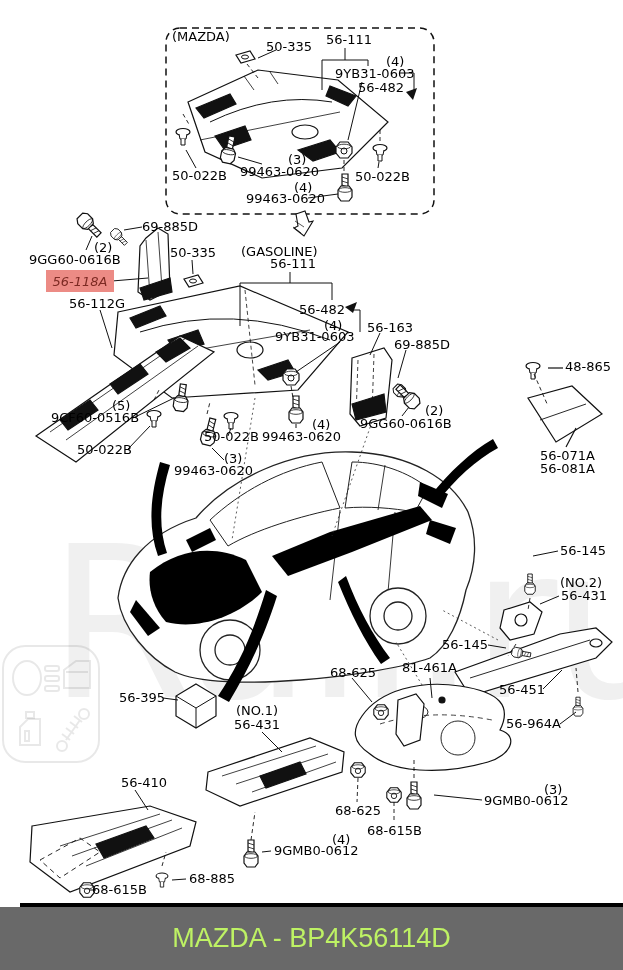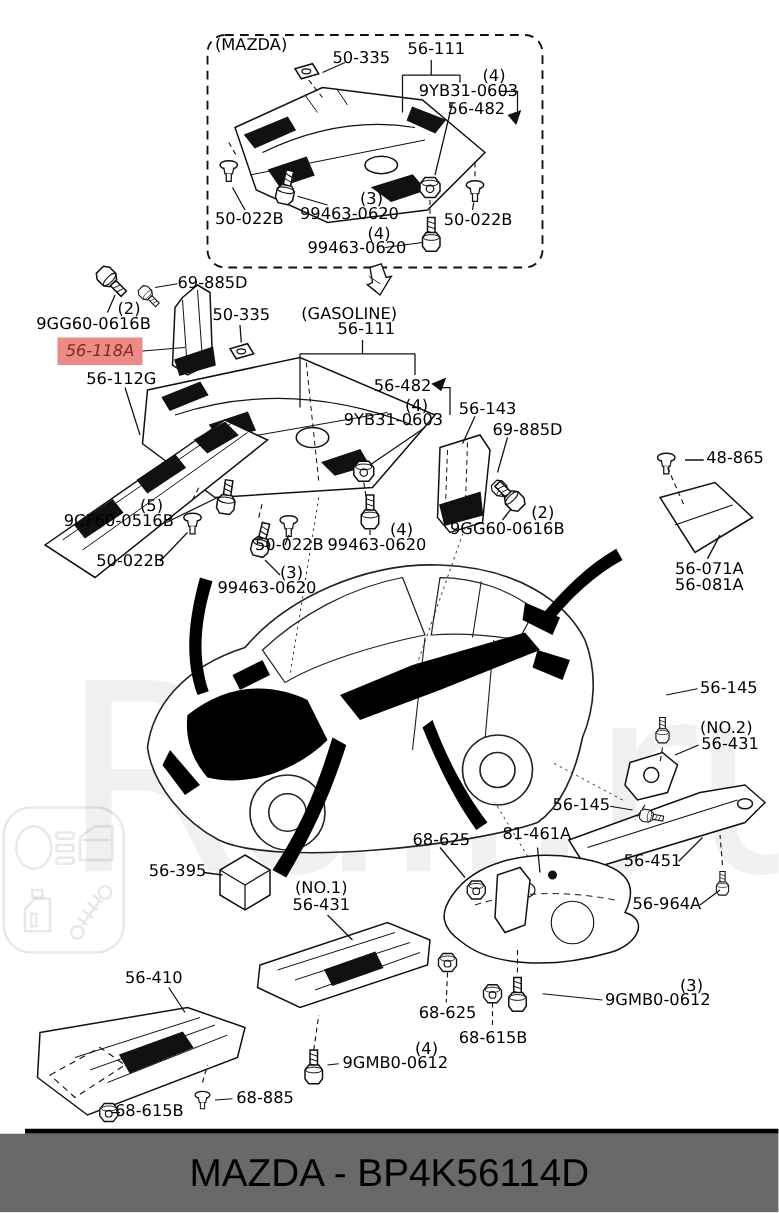--- a/index.html
+++ b/index.html
@@ -5,22 +5,22 @@
   html,body{margin:0;padding:0;background:#fff;}
   .page{position:relative;width:623px;height:970px;background:#fff;overflow:hidden;
         font-family:"DejaVu Sans",sans-serif;}
   .lbl{position:absolute;font-size:13px;line-height:1.05;color:#000;white-space:nowrap;}
   .hl{position:absolute;left:46px;top:270px;width:68px;height:22px;background:#ec8b85;
       color:#7d2a23;display:flex;align-items:center;justify-content:center;font-size:13px;font-style:italic;}
   .wm-text{position:absolute;left:48px;top:520px;font-size:210px;line-height:1;
       color:rgba(70,70,70,0.08);letter-spacing:-6px;pointer-events:none;}
   .footer-line{position:absolute;left:20px;top:903px;width:603px;height:4px;background:#000;}
   .footer{position:absolute;left:0;top:907px;width:623px;height:63px;background:#696969;
-      display:flex;align-items:center;justify-content:center;gap:30px;color:#000000;
-      font-size:31px;font-family:"Liberation Sans",sans-serif;}
+      display:flex;align-items:center;justify-content:center;gap:30px;color:#bef264;
+      font-size:27px;font-family:"Liberation Sans",sans-serif;}
   svg{position:absolute;left:0;top:0;}
 </style>
 </head>
 <body>
 
 <div class="page">
 
   <div class="wm-text">Ruli.ru</div>
   <svg width="623" height="905" viewBox="0 0 623 905">
     <g stroke="rgba(0,0,0,0.09)" fill="none" stroke-width="2">
@@ -327,21 +327,21 @@
   <div class="lbl" style="left:94px;top:241px">(2)</div>
   <div class="lbl" style="left:29px;top:253px">9GG60-0616B</div>
   <div class="hl">56-118A</div>
   <div class="lbl" style="left:170px;top:246px">50-335</div>
   <div class="lbl" style="left:69px;top:297px">56-112G</div>
   <div class="lbl" style="left:241px;top:245px">(GASOLINE)</div>
   <div class="lbl" style="left:270px;top:257px">56-111</div>
   <div class="lbl" style="left:299px;top:303px">56-482</div>
   <div class="lbl" style="left:324px;top:319px">(4)</div>
   <div class="lbl" style="left:275px;top:330px">9YB31-0603</div>
-  <div class="lbl" style="left:367px;top:321px">56-143</div>
+  <div class="lbl" style="left:367px;top:321px">56-163</div>
   <div class="lbl" style="left:394px;top:338px">69-885D</div>
   <div class="lbl" style="left:565px;top:360px">48-865</div>
   <div class="lbl" style="left:540px;top:449px">56-071A</div>
   <div class="lbl" style="left:540px;top:462px">56-081A</div>
   <div class="lbl" style="left:112px;top:399px">(5)</div>
   <div class="lbl" style="left:51px;top:411px">9CF60-0516B</div>
   <div class="lbl" style="left:77px;top:443px">50-022B</div>
   <div class="lbl" style="left:204px;top:430px">50-022B</div>
   <div class="lbl" style="left:312px;top:418px">(4)</div>
   <div class="lbl" style="left:262px;top:430px">99463-0620</div>
@@ -354,21 +354,21 @@
   <div class="lbl" style="left:560px;top:576px">(NO.2)</div>
   <div class="lbl" style="left:561px;top:589px">56-431</div>
   <div class="lbl" style="left:442px;top:638px">56-145</div>
   <div class="lbl" style="left:330px;top:666px">68-625</div>
   <div class="lbl" style="left:402px;top:661px">81-461A</div>
   <div class="lbl" style="left:499px;top:683px">56-451</div>
   <div class="lbl" style="left:506px;top:717px">56-964A</div>
   <div class="lbl" style="left:119px;top:691px">56-395</div>
   <div class="lbl" style="left:236px;top:704px">(NO.1)</div>
   <div class="lbl" style="left:234px;top:718px">56-431</div>
-  <div class="lbl" style="left:100px;top:776px">56-410</div>
+  <div class="lbl" style="left:121px;top:776px">56-410</div>
   <div class="lbl" style="left:335px;top:804px">68-625</div>
   <div class="lbl" style="left:367px;top:824px">68-615B</div>
   <div class="lbl" style="left:544px;top:783px">(3)</div>
   <div class="lbl" style="left:484px;top:794px">9GMB0-0612</div>
   <div class="lbl" style="left:332px;top:833px">(4)</div>
   <div class="lbl" style="left:274px;top:844px">9GMB0-0612</div>
   <div class="lbl" style="left:189px;top:872px">68-885</div>
   <div class="lbl" style="left:92px;top:883px">68-615B</div>
 
   <div class="footer-line"></div>

